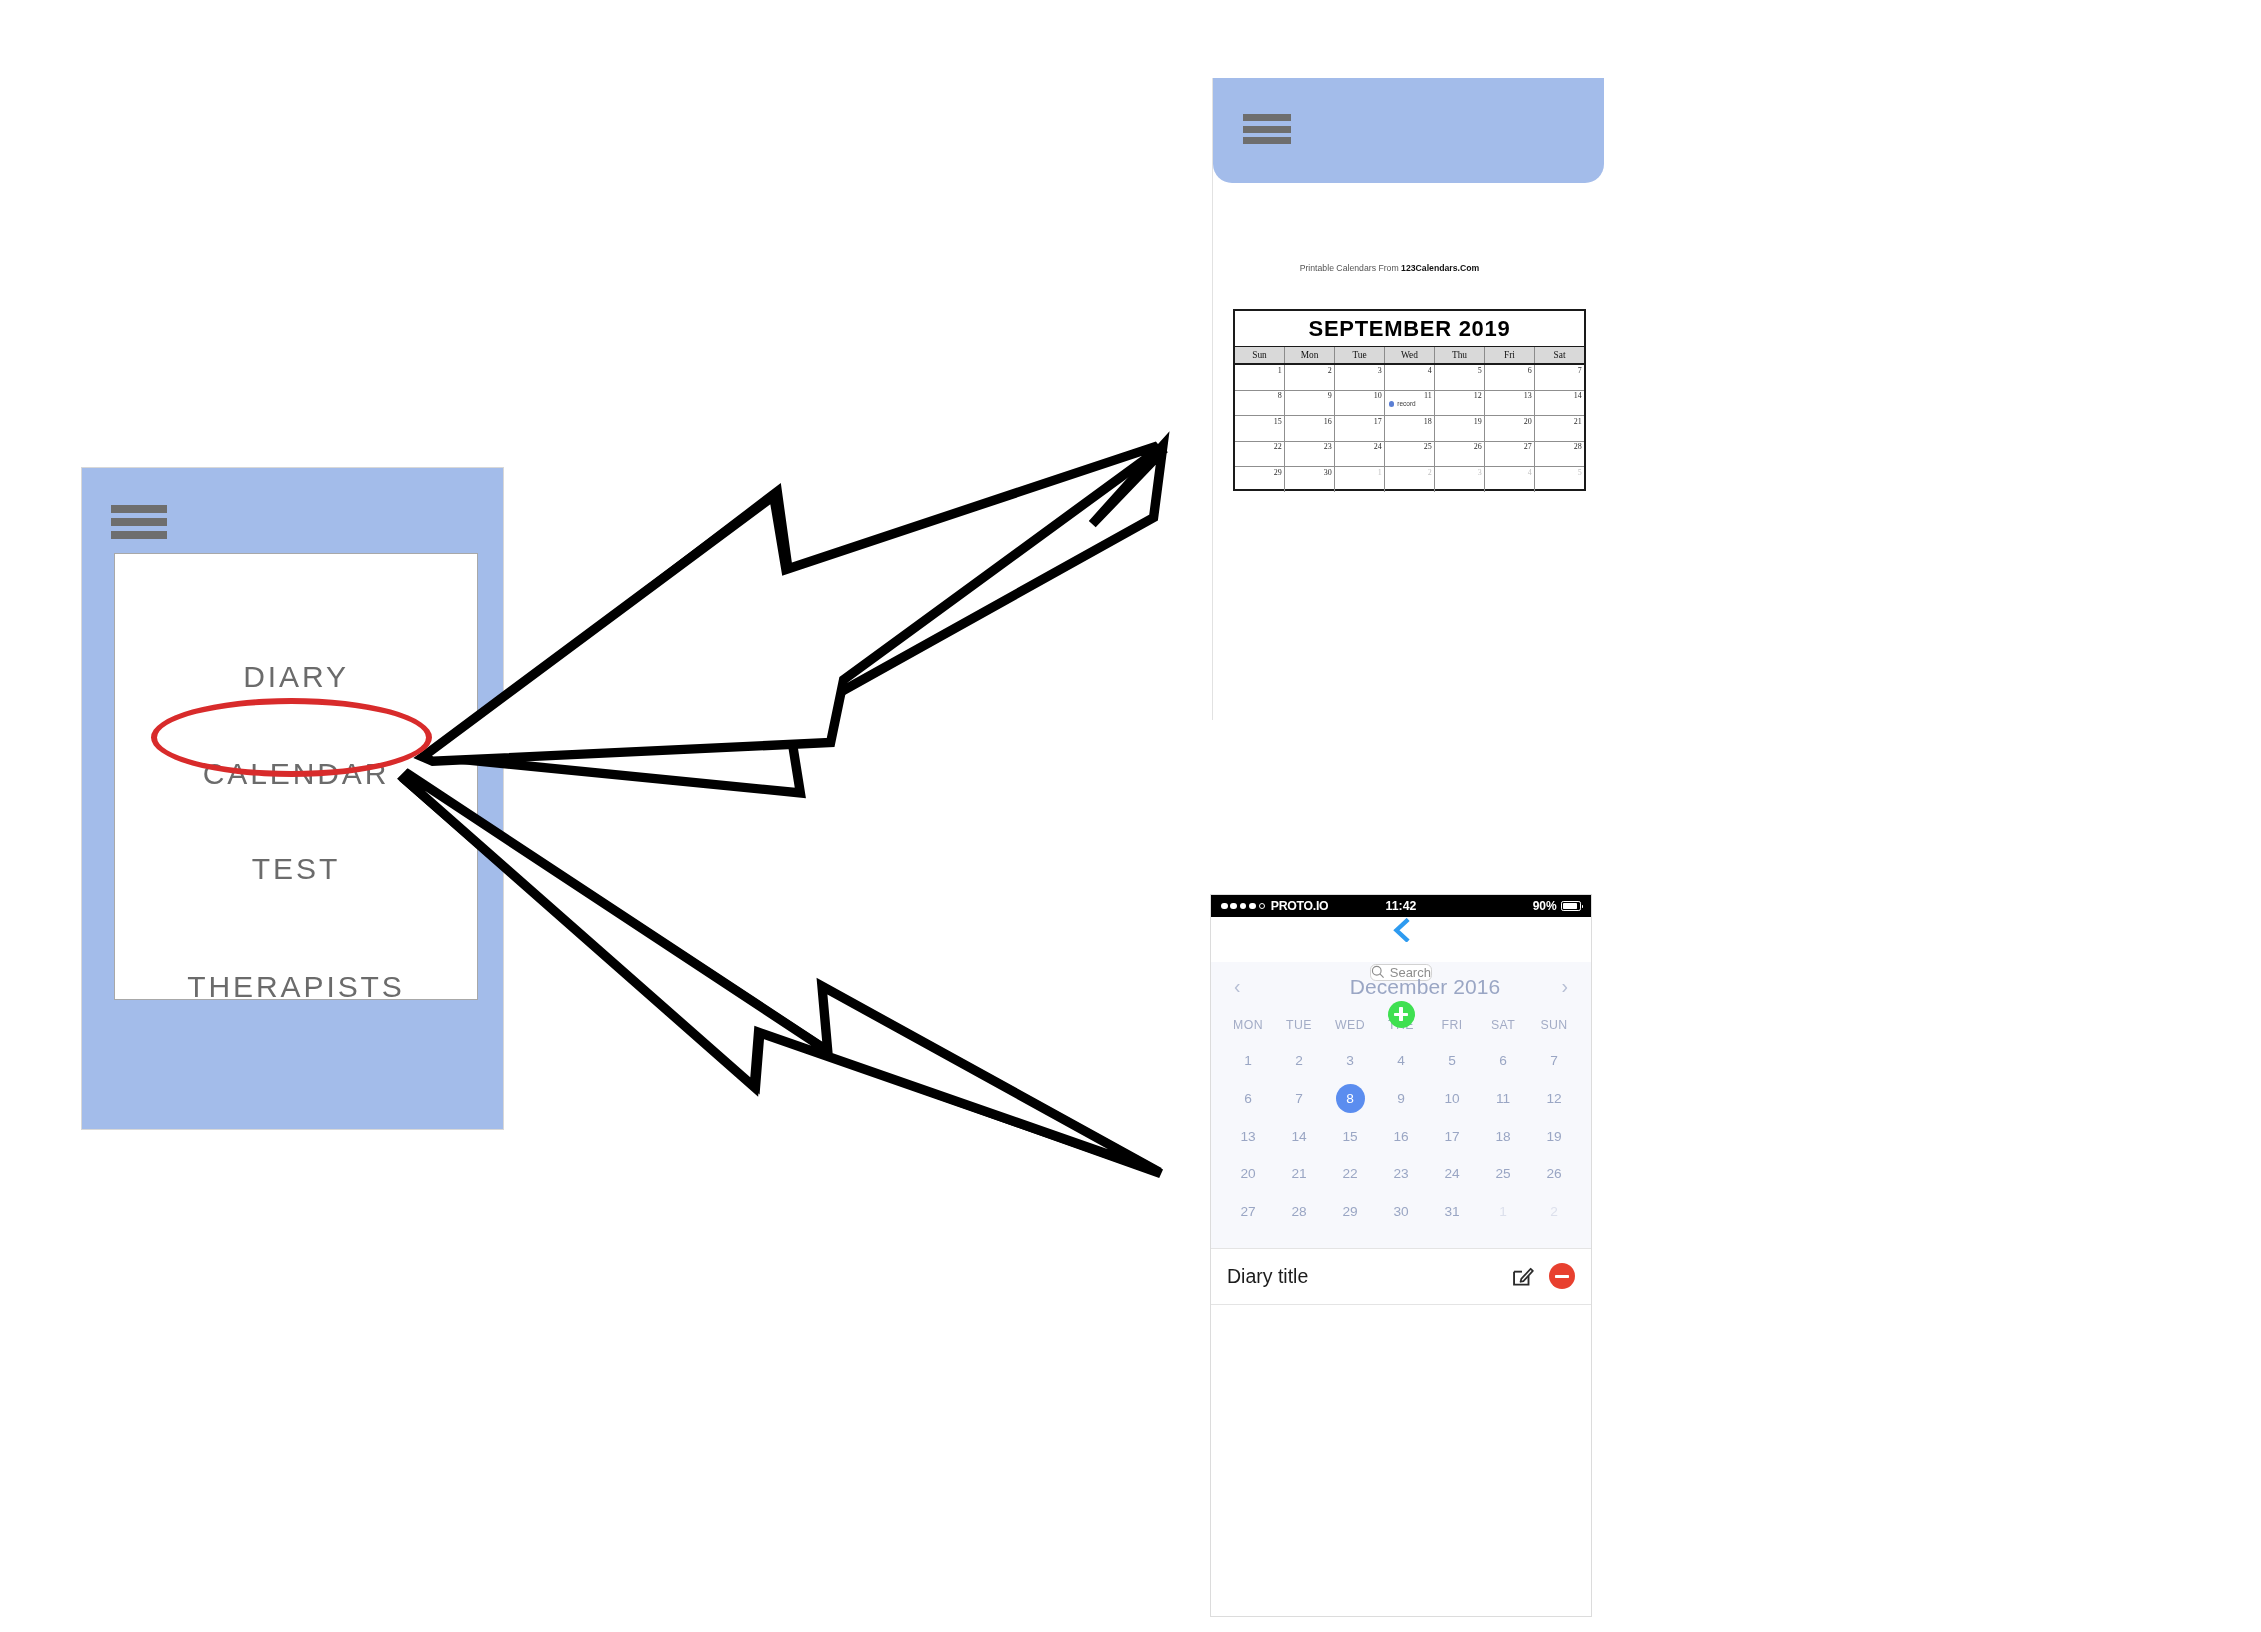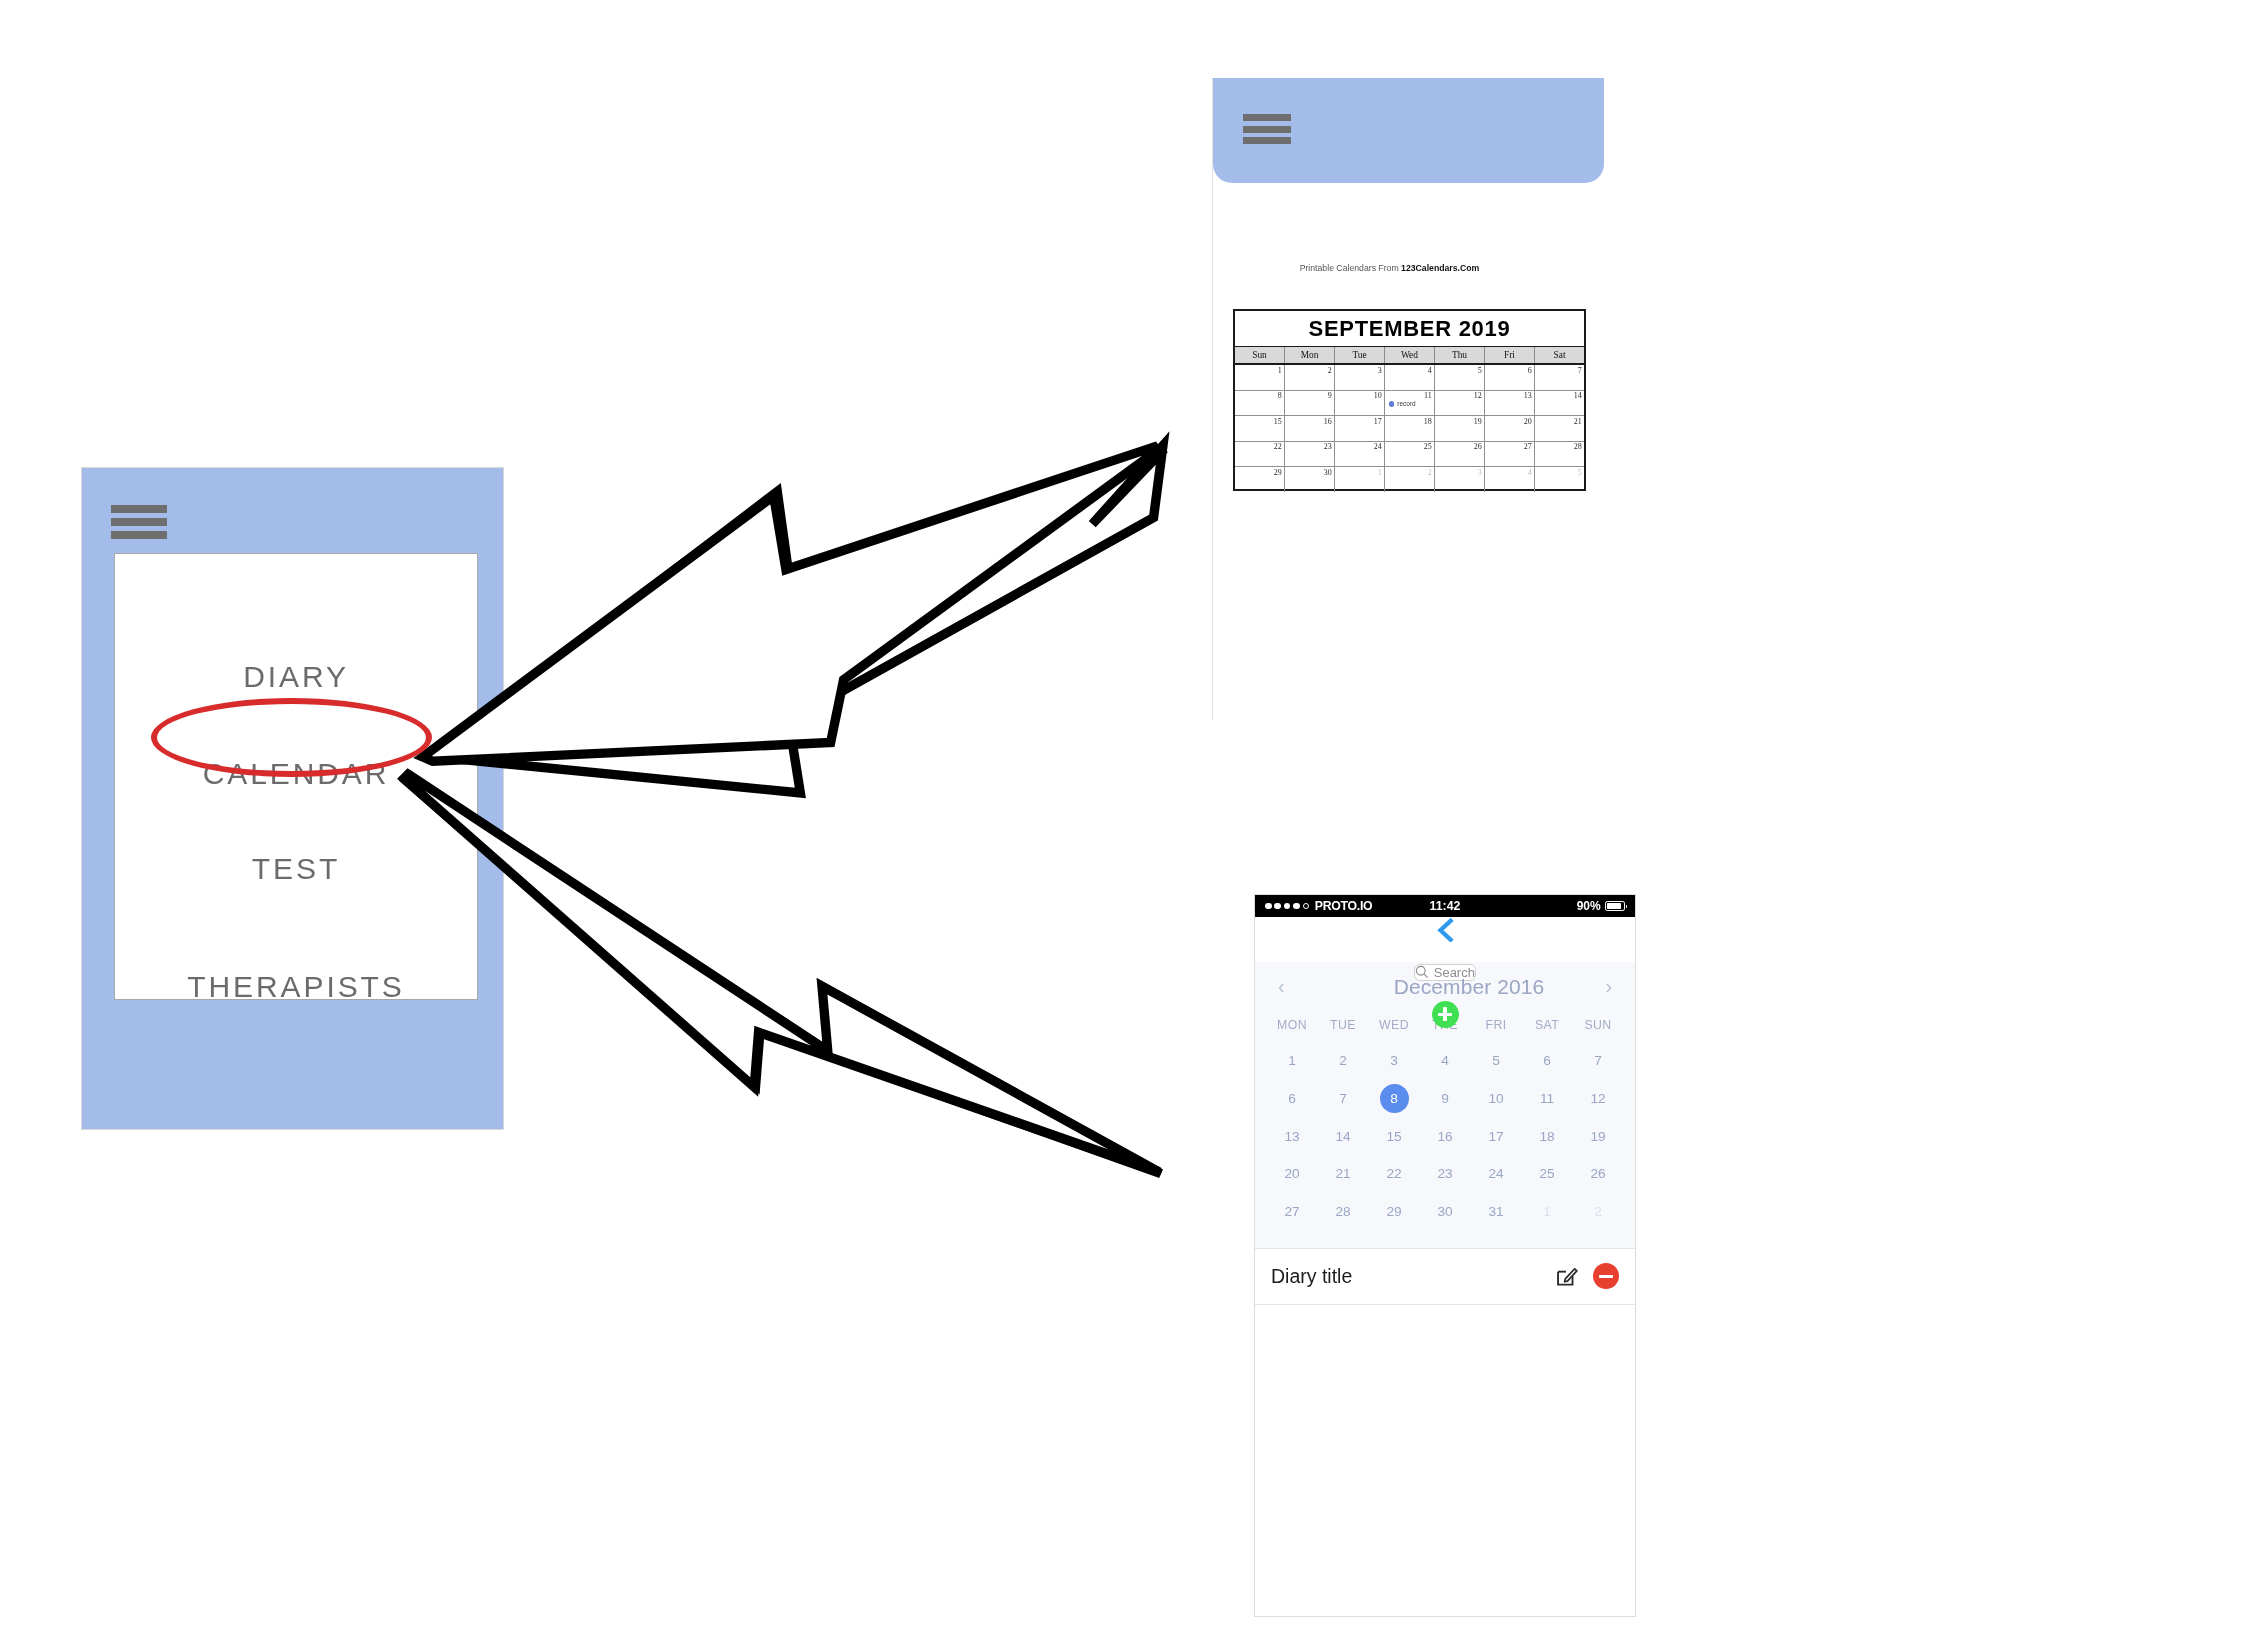--- a/index.html
+++ b/index.html
@@ -210,21 +210,21 @@
     font-size: 8.7px;
     color: #555;
     font-family: "Liberation Sans", sans-serif;
     white-space: nowrap;
   }
   #sept-footer b { color: #111; }
 
   
   #br-phone {
     position: absolute;
-    left: 1254px;
+    left: 1210px;
     top: 894px;
     width: 382px;
     height: 723px;
     background: #ffffff;
     border: 0.7px solid #dcdcdc;
     box-sizing: border-box;
     overflow: hidden;
   }
   #ios-statusbar {
     height: 21.6px;

